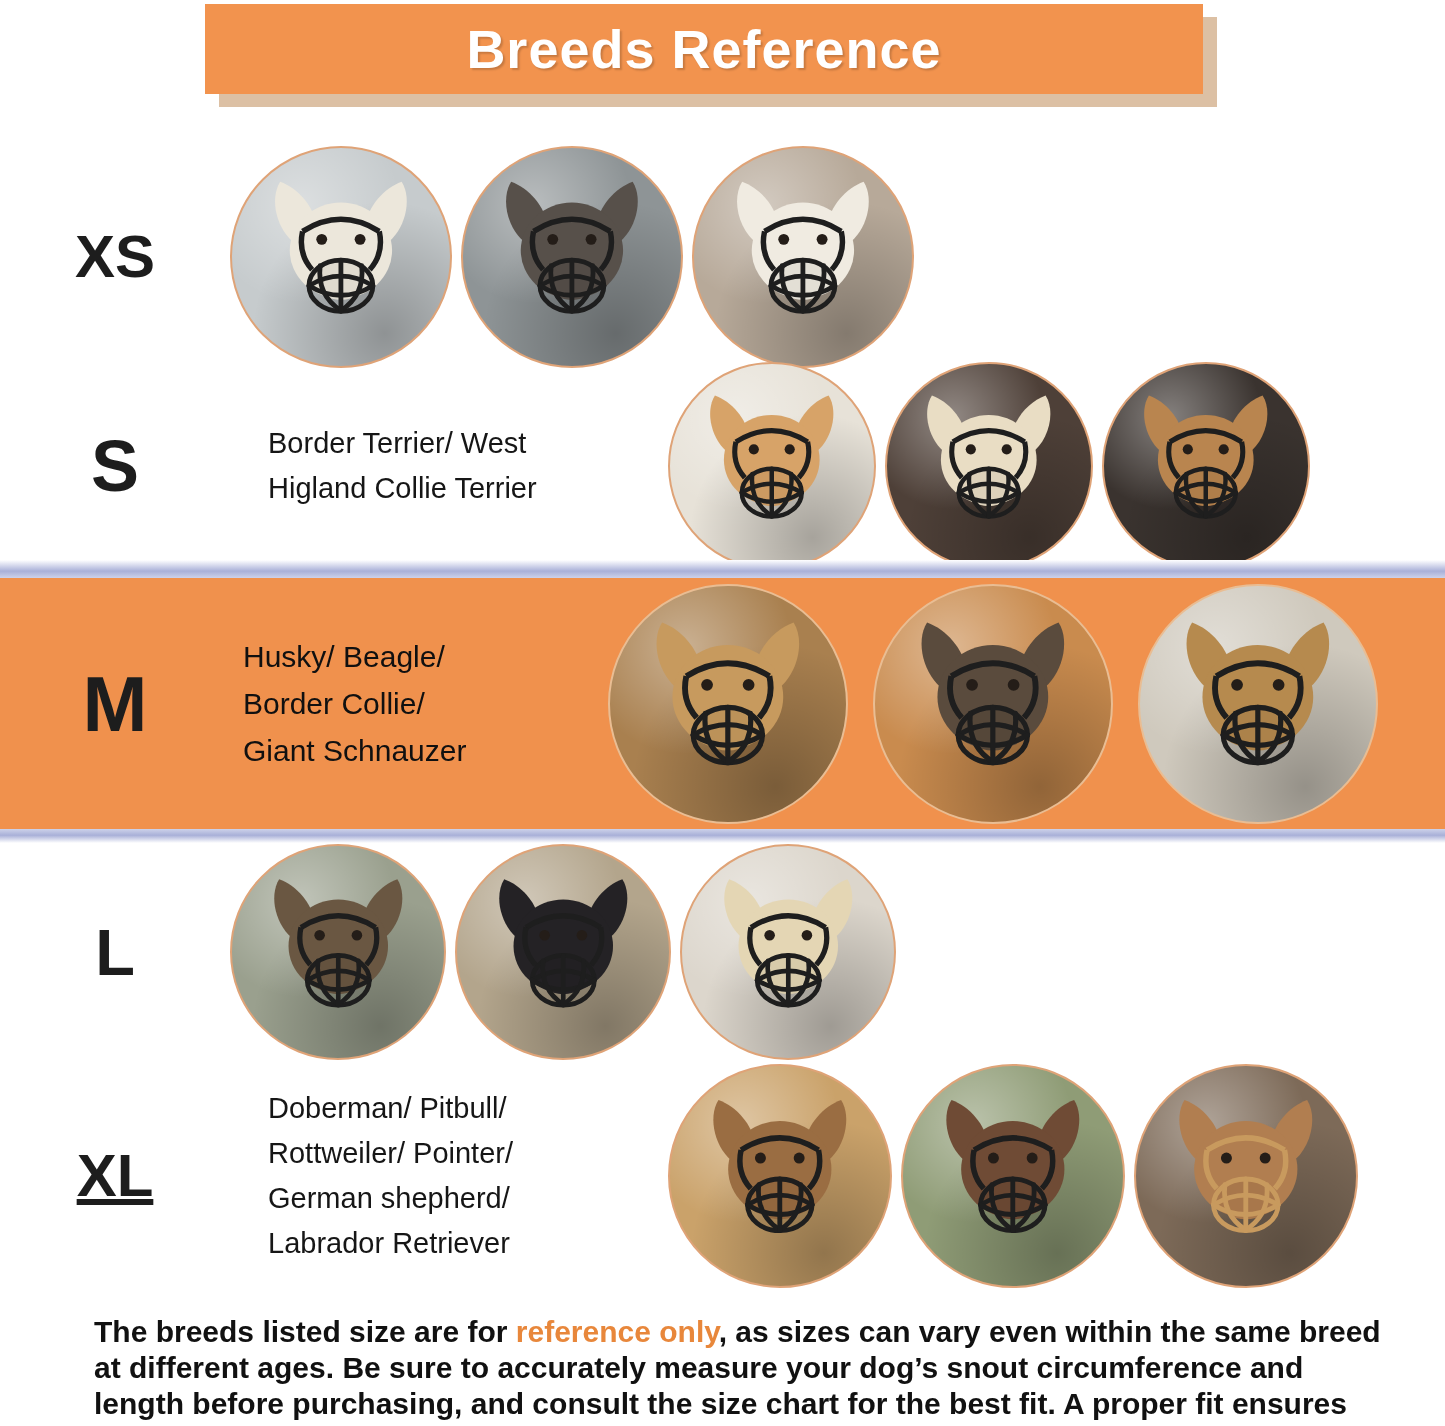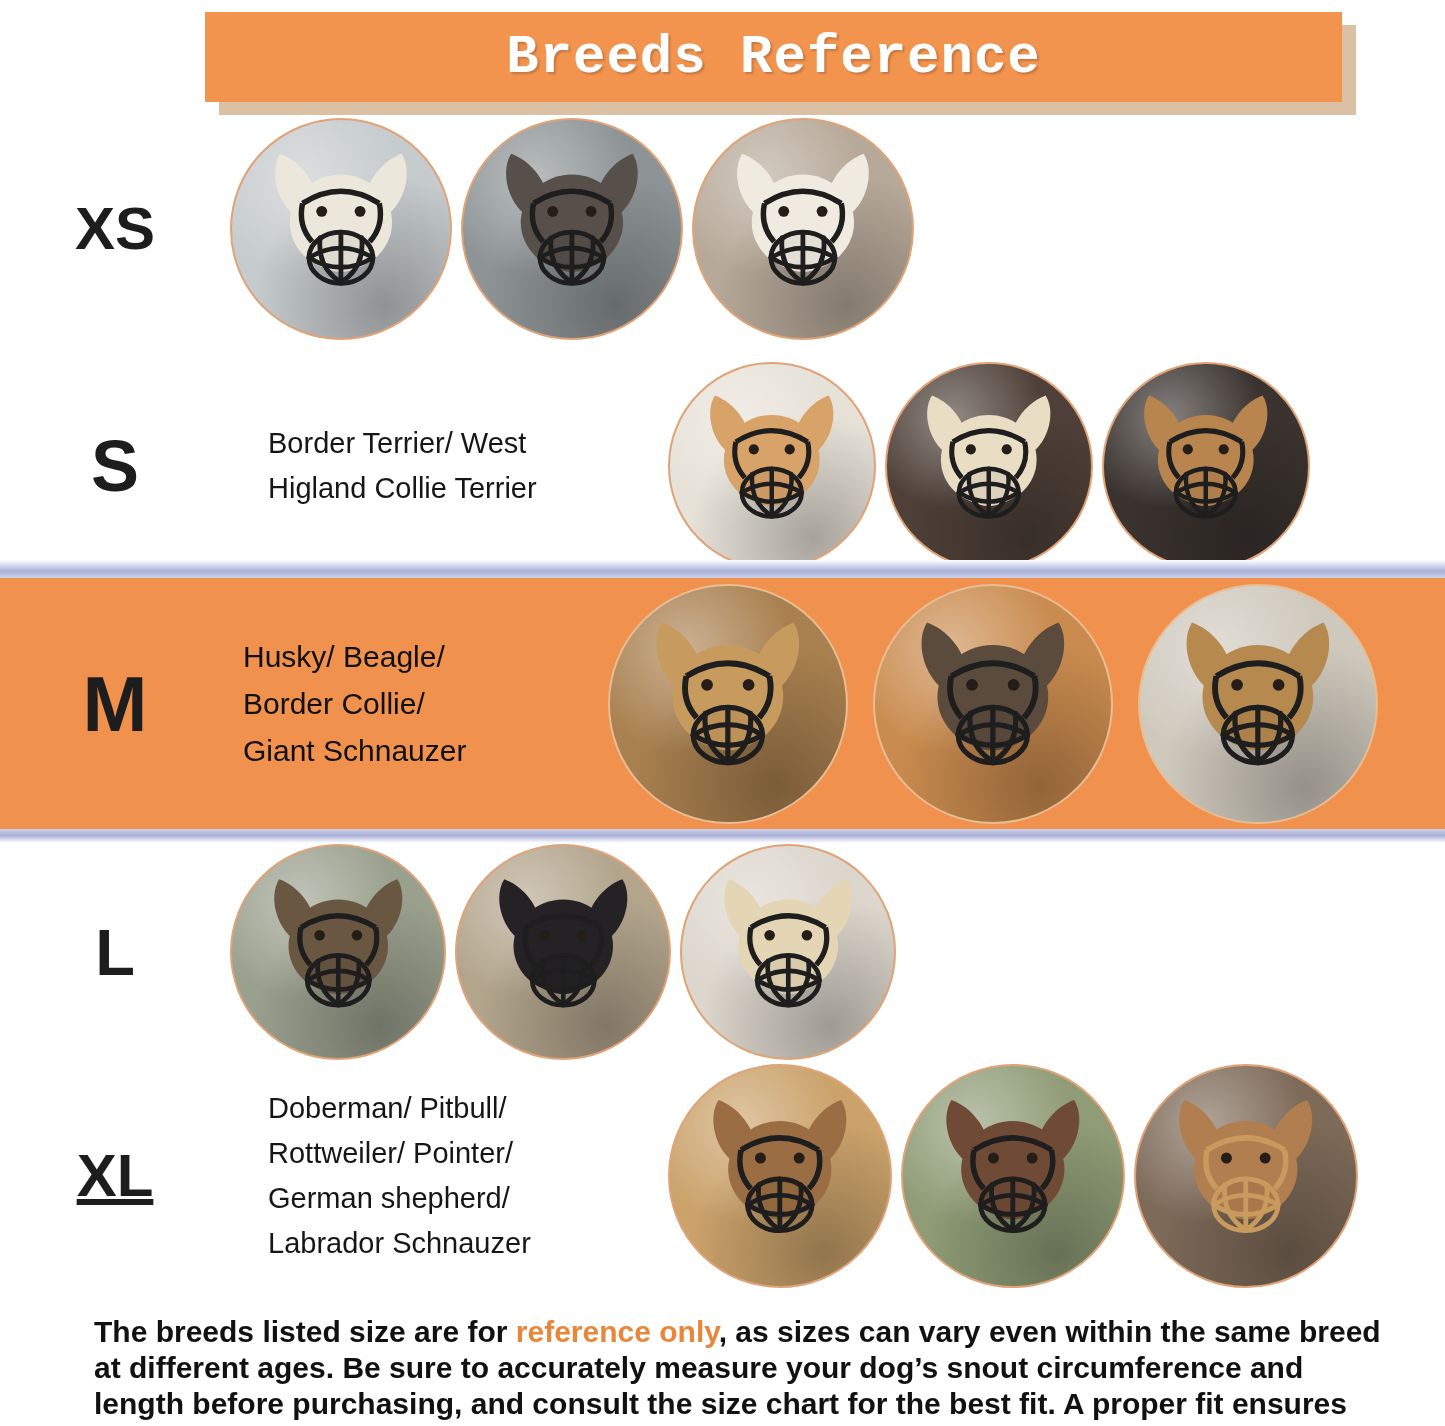--- a/index.html
+++ b/index.html
@@ -2,24 +2,24 @@
 <html style="--banner: #F2934E; --band: #F0914D; --shadow: #DCC0A4; --divider: #A9B0D8; --accent: #E8873B; --ring: #DFA377;"><head>
 <meta charset="utf-8">
 <style>
   html,body{margin:0;padding:0;background:#ffffff;}
   .page{
     position:relative;width:1445px;height:1426px;background:#ffffff;
     font-family:"Liberation Sans", sans-serif;color:#1a1a1a;overflow:hidden;
   }
   
   .banner{
-    position:absolute;left:205px;top:12px;width:1137px;height:90px;
+    position:absolute;left:205px;top:4px;width:998px;height:90px;
     background:var(--banner,#F2934E);
     box-shadow:14px 13px 0 0 var(--shadow,#DCC0A4);
-    display:flex;align-items:center;justify-content:center;font-family:Liberation Mono, monospace;
+    display:flex;align-items:center;justify-content:center;
   }
   .banner .title{
     margin:0;color:#ffffff;font-size:54px;font-weight:700;letter-spacing:1px;
     text-shadow:2px 2px 2px rgba(0,0,0,.18);
   }
   
   .row{
     position:absolute;left:0;right:0;
     display:grid;grid-template-columns:230px 438px auto;align-items:center;
   }
@@ -36,21 +36,21 @@
     border:2px solid var(--ring,#DFA377);
     background:
       radial-gradient(circle at 32% 26%, rgba(255,255,255,.38), rgba(255,255,255,0) 45%),
       radial-gradient(circle at 70% 85%, rgba(0,0,0,.28), rgba(0,0,0,0) 55%),
       var(--bg,#c9b9a2);
     overflow:hidden;display:flex;align-items:center;justify-content:center;
     box-sizing:border-box;flex:0 0 auto;
   }
   .photo svg{width:88%;height:88%;display:block;}
   
-  .row-xs{top:112px;height:234px;}
+  .row-xs{top:140px;height:234px;}
   .row-xs .photo{width:222px;height:222px;}
   .row-xs .size{font-size:60px;}
   .row-s{top:354px;height:224px;}
   .row-s .photo{width:208px;height:208px;}
   .row-s .size{font-size:72px;}
   .row-l{top:840px;height:224px;}
   .row-l .photo{width:216px;height:216px;}
   .row-l .size{font-size:65px;}
   .row-xl{top:1058px;height:236px;}
   .row-xl .photo{width:224px;height:224px;}
@@ -202,21 +202,21 @@
           </svg>
         </div>
     </div>
   </section>
 
   <section class="row row-xl">
     <div class="size">XL</div>
     <div class="breeds">Doberman/ Pitbull/
 Rottweiler/ Pointer/
 German shepherd/
-Labrador Schnauzer</div>
+Labrador Retriever</div>
     <div class="photos">
       <div class="photo" style="--bg: #caa26a; --fur: #9a6d42; --muzzle: #1e1e1e;">
           <svg>
             <use href="#dogface"></use>
           </svg>
         </div>
       <div class="photo" style="--bg: #8f9c76; --fur: #6f4b35; --muzzle: #1e1e1e;">
           <svg>
             <use href="#dogface"></use>
           </svg>

